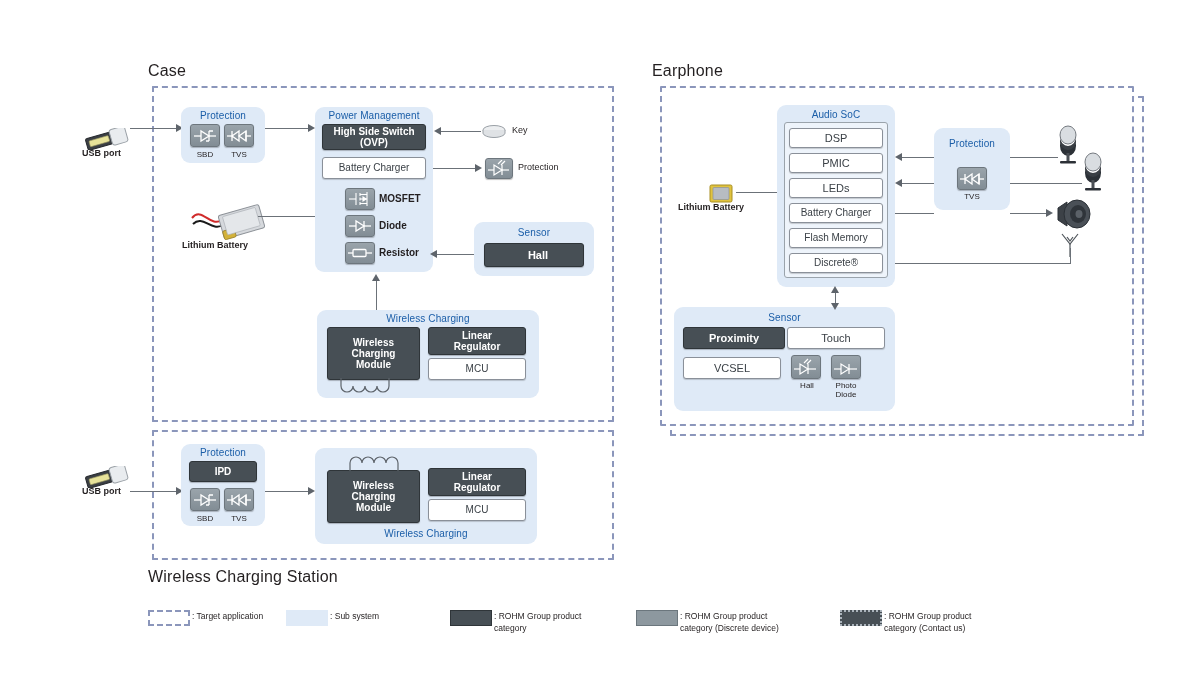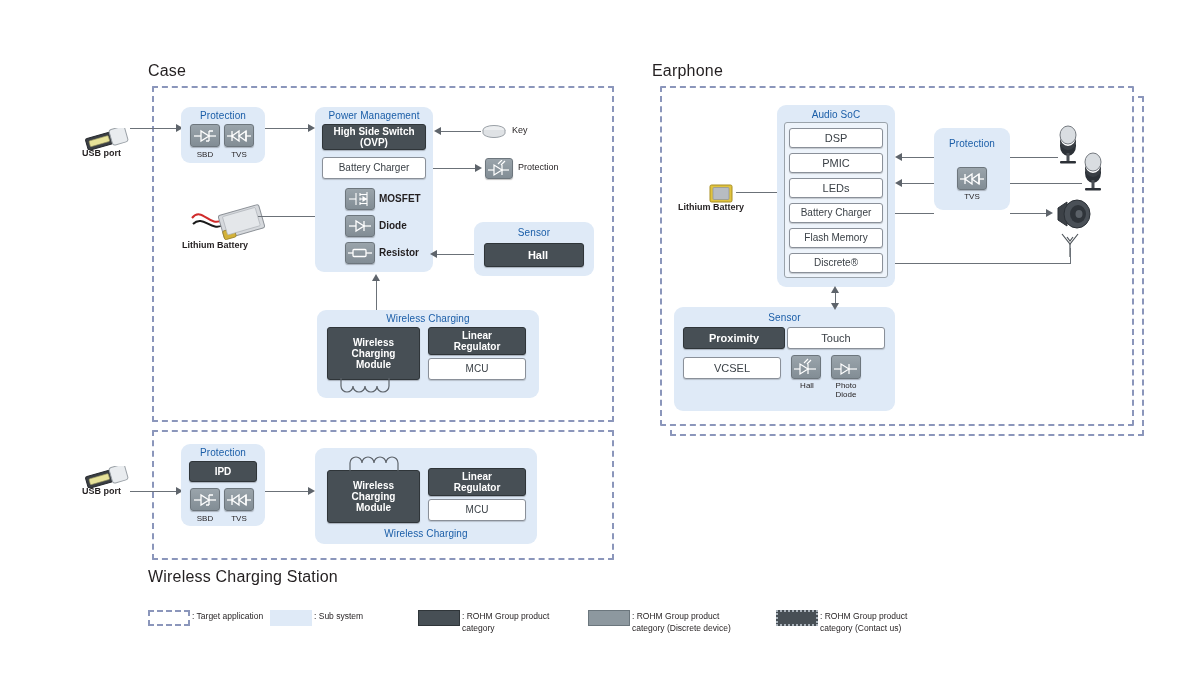--- a/index.html
+++ b/index.html
@@ -396,21 +396,21 @@
     </svg>
 </div>
 <div class="abs tile-lbl" style="left:826px;top:381px;width:40px;white-space:pre-line;line-height:1.15;">Photo
 Diode</div>
 
 <div class="abs ln lnv" style="left:835px;top:290px;height:18px;"></div>
 <div class="abs arrow-u" style="left:831px;top:286px;"></div>
 <div class="abs arrow-d" style="left:831px;top:303px;"></div>
 
 <div class="abs" style="left:148px;top:610px;width:940px;">
-  <div style="display:flex;align-items:flex-start;gap:0;">
+  <div style="display:flex;align-items:flex-start;gap:16px;">
     <div class="legend-item" style="width:122px;">
       <div class="legend-sw sw-dashed"></div>
       <div class="legend-txt">: Target application</div>
     </div>
     <div class="legend-item" style="width:148px;">
       <div class="legend-sw sw-sub"></div>
       <div class="legend-txt">: Sub system</div>
     </div>
     <div class="legend-item" style="width:170px;">
       <div class="legend-sw sw-dark"></div>

